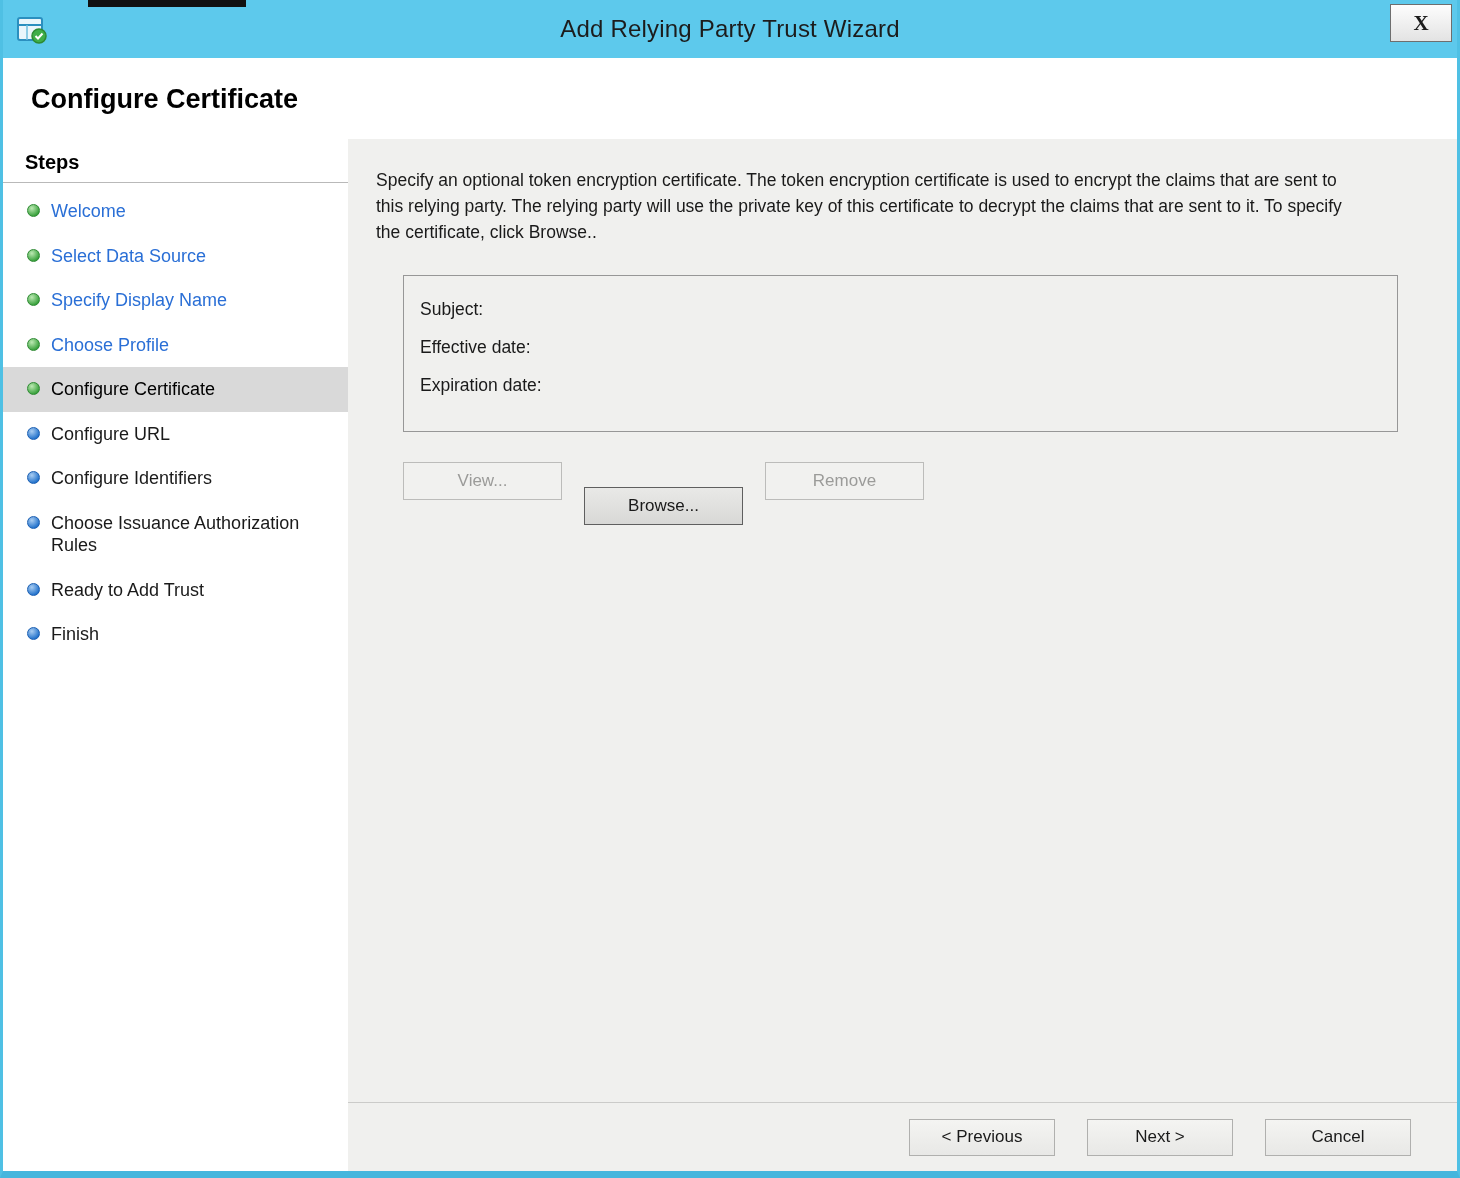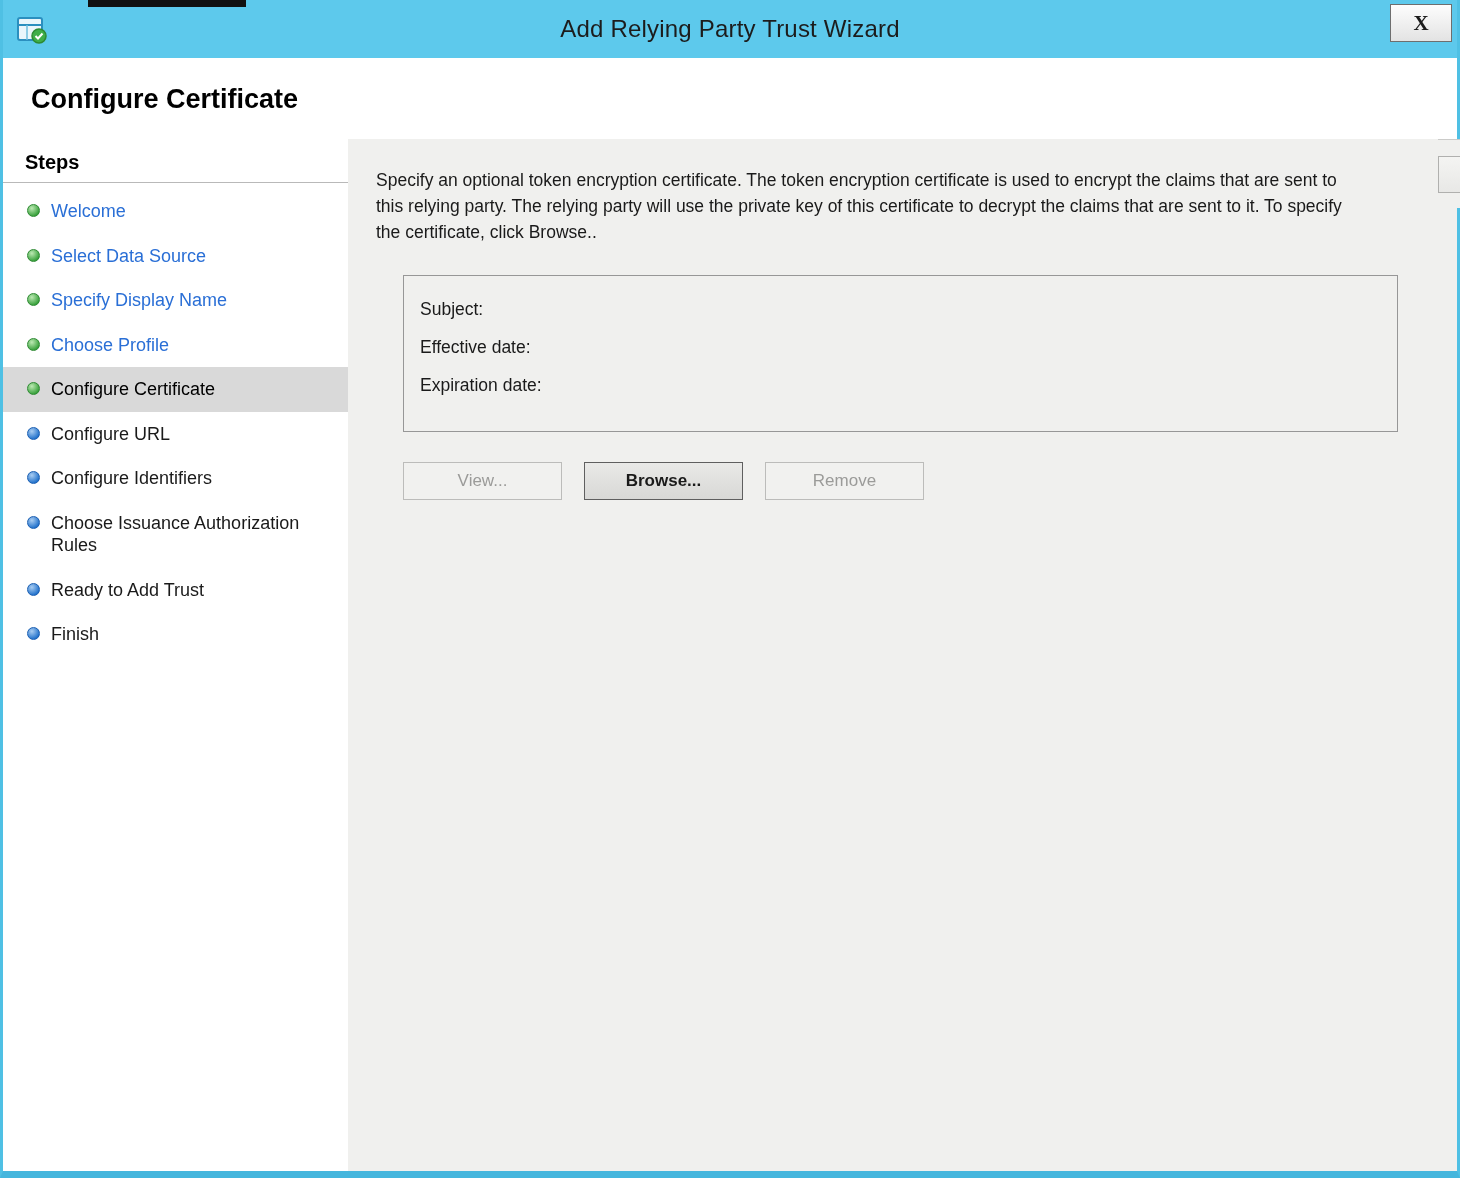--- a/index.html
+++ b/index.html
@@ -127,21 +127,21 @@
     background: #d9d9d9;
   }
   .step.current .step-label { color: #000000; }
   .step.todo .step-label { color: #1a1a1a; }
   .step-label { max-width: 255px; }
   
   .main-col {
     flex: 1;
     background: #f0f0ee;
     display: flex;
-    flex-direction: row;
+    flex-direction: column;
     min-width: 0;
   }
   .content {
     flex: 1;
     padding: 28px 40px 0 28px;
   }
   .desc {
     font-size: 17.5px;
     color: #1a1a1a;
     line-height: 26px;
@@ -178,21 +178,22 @@
   }
   .btn:disabled, .btn.disabled {
     color: #9b9b99;
     background: #f1f1ef;
     border: 1px solid #bcbcba;
     cursor: default;
   }
   .btn.focused {
     background: linear-gradient(#e9e9e7, #d8d8d6);
     border: 1px solid #5f5f5f;
-    font-weight: bold;
+    font-weight: normal;
+    margin-top: 25px;
   }
   
   .footer {
     flex: none;
     height: 69px;
     border-top: 1px solid #cbcbc9;
     background: #f0f0ee;
     display: flex;
     align-items: center;
     justify-content: flex-end;

